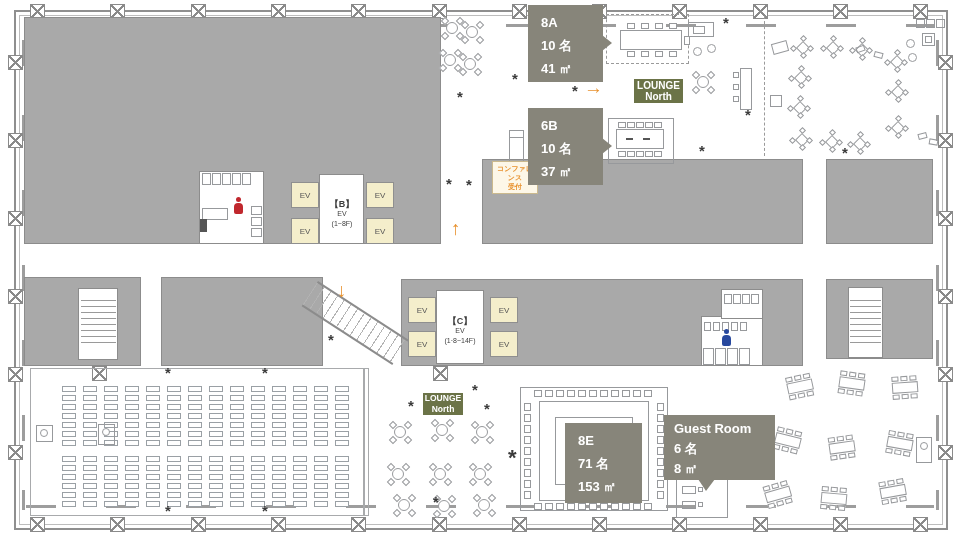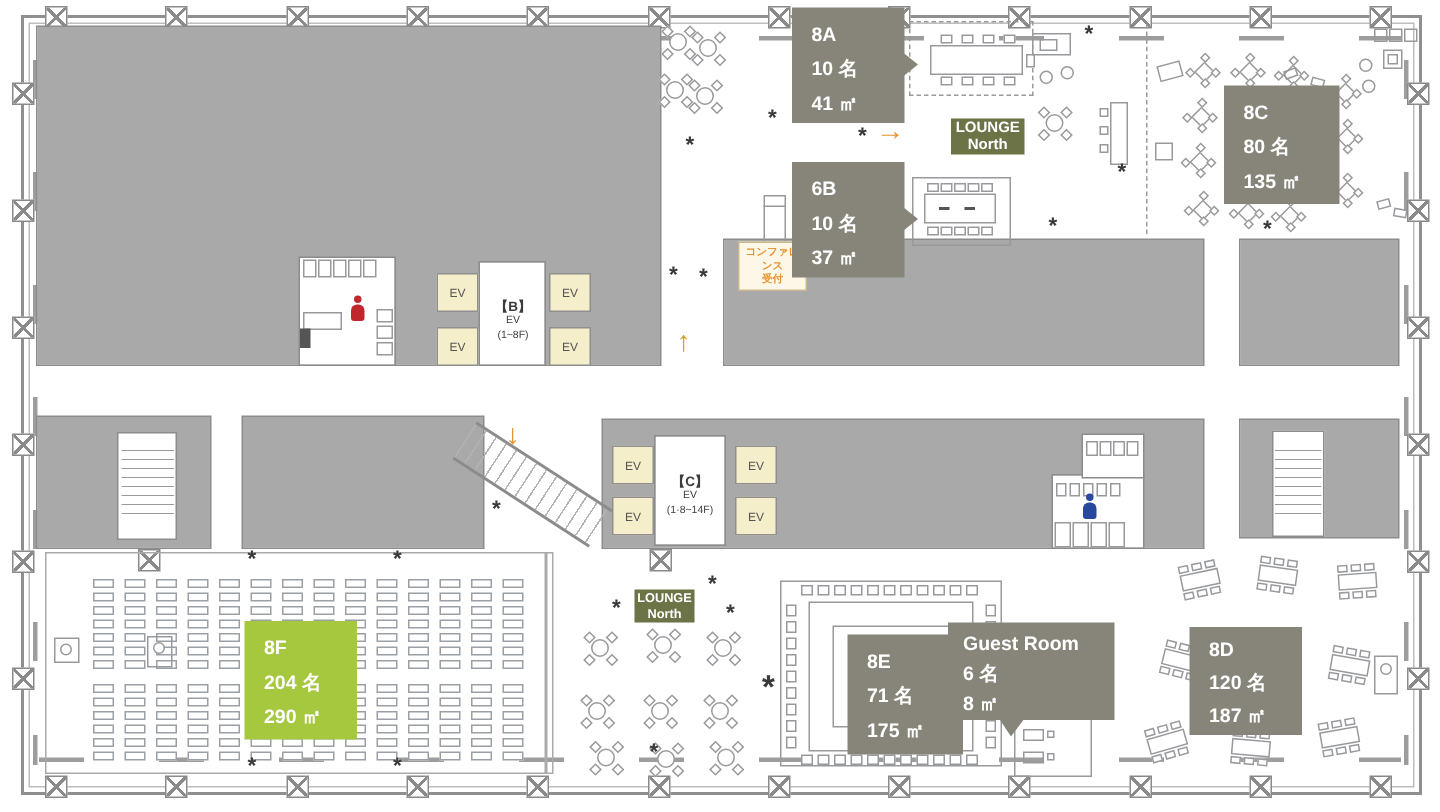--- a/index.html
+++ b/index.html
@@ -679,45 +679,30 @@
     <span class="ptr-right" style="top:30px"></span>
   </div>
 
   <div class="roombox" style="left:528px;top:108px;width:75px;height:77px">
     <div>6B</div>
     <div>10 名</div>
     <div>37 ㎡</div>
     <span class="ptr-right" style="top:30px"></span>
   </div>
 
-  <div class="roombox" style="left:816px;top:57px;width:77px;height:79px">
-    <div>8C</div>
-    <div>80 名</div>
-    <div>135 ㎡</div>
-  </div>
-
-  <div class="roombox" style="left:793px;top:418px;width:75px;height:72px;line-height:22px;padding-top:4px">
-    <div>8D</div>
-    <div>120 名</div>
-    <div>187 ㎡</div>
-  </div>
+
 
   <div class="roombox" style="left:565px;top:423px;width:77px;height:80px">
     <div>8E</div>
     <div>71 名</div>
-    <div>175 ㎡</div>
-  </div>
-
-  <div class="roombox green" style="left:163px;top:414px;width:75px;height:79px">
-    <div>8F</div>
-    <div>204 名</div>
-    <div>290 ㎡</div>
-  </div>
-
-  <div class="roombox" style="left:632px;top:415px;width:111px;height:65px;line-height:20px;padding-top:4px;padding-left:10px">
+    <div>153 ㎡</div>
+  </div>
+
+
+  <div class="roombox" style="left:664px;top:415px;width:111px;height:65px;line-height:20px;padding-top:4px;padding-left:10px">
     <div>Guest Room</div>
     <div>6 名</div>
     <div>8 ㎡</div>
     <span class="ptr-down" style="left:34px"></span>
   </div>
 
   <div class="loungebox" style="left:634px;top:79px;width:49px;height:24px;font-size:10px">
     <div>LOUNGE</div>
     <div>North</div>
   </div>

